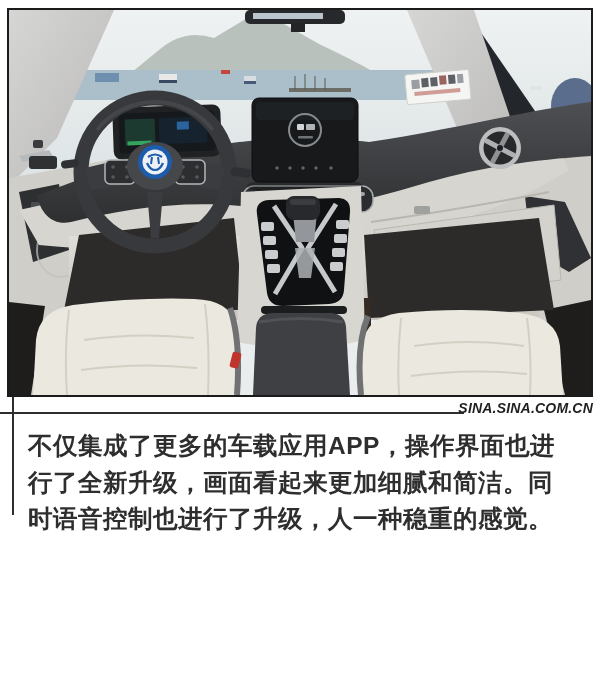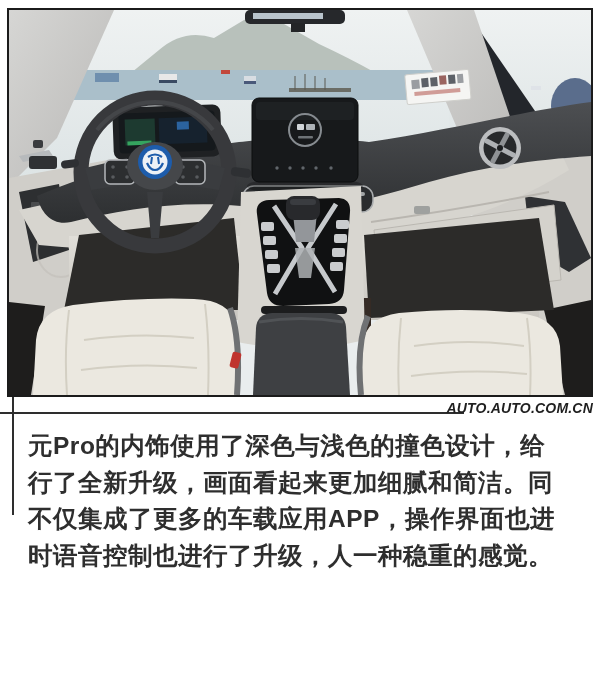--- a/index.html
+++ b/index.html
@@ -256,21 +256,20 @@
 
   <g>
     <rect x="252" y="296" width="86" height="8" rx="4" fill="#1c1d1e"></rect>
     <path d="M 244,385 L 247,318 Q 248,304 263,303 L 322,303 Q 336,304 337,317 L 341,385 Z" fill="#3e4043"></path>
     <path d="M 250,312 Q 292,305 334,312" stroke="#55575b" stroke-width="3" fill="none" opacity="0.8"></path>
   </g>
 </svg>
 </div>
 
 <div class="h-rule"></div>
-<div class="watermark">AUTO.AUTO.COM.CN</div>
+<div class="watermark">SINA.SINA.COM.CN</div>
 <div class="v-rule"></div>
 
 <div class="article">
-  <div class="line">元Pro的内饰使用了深色与浅色的撞色设计，给</div>
+  <div class="line">不仅集成了更多的车载应用APP，操作界面也进</div>
   <div class="line">行了全新升级，画面看起来更加细腻和简洁。同</div>
-  <div class="line">不仅集成了更多的车载应用APP，操作界面也进</div>
   <div class="line">时语音控制也进行了升级，人一种稳重的感觉。</div>
 </div>
 
 </body></html>

